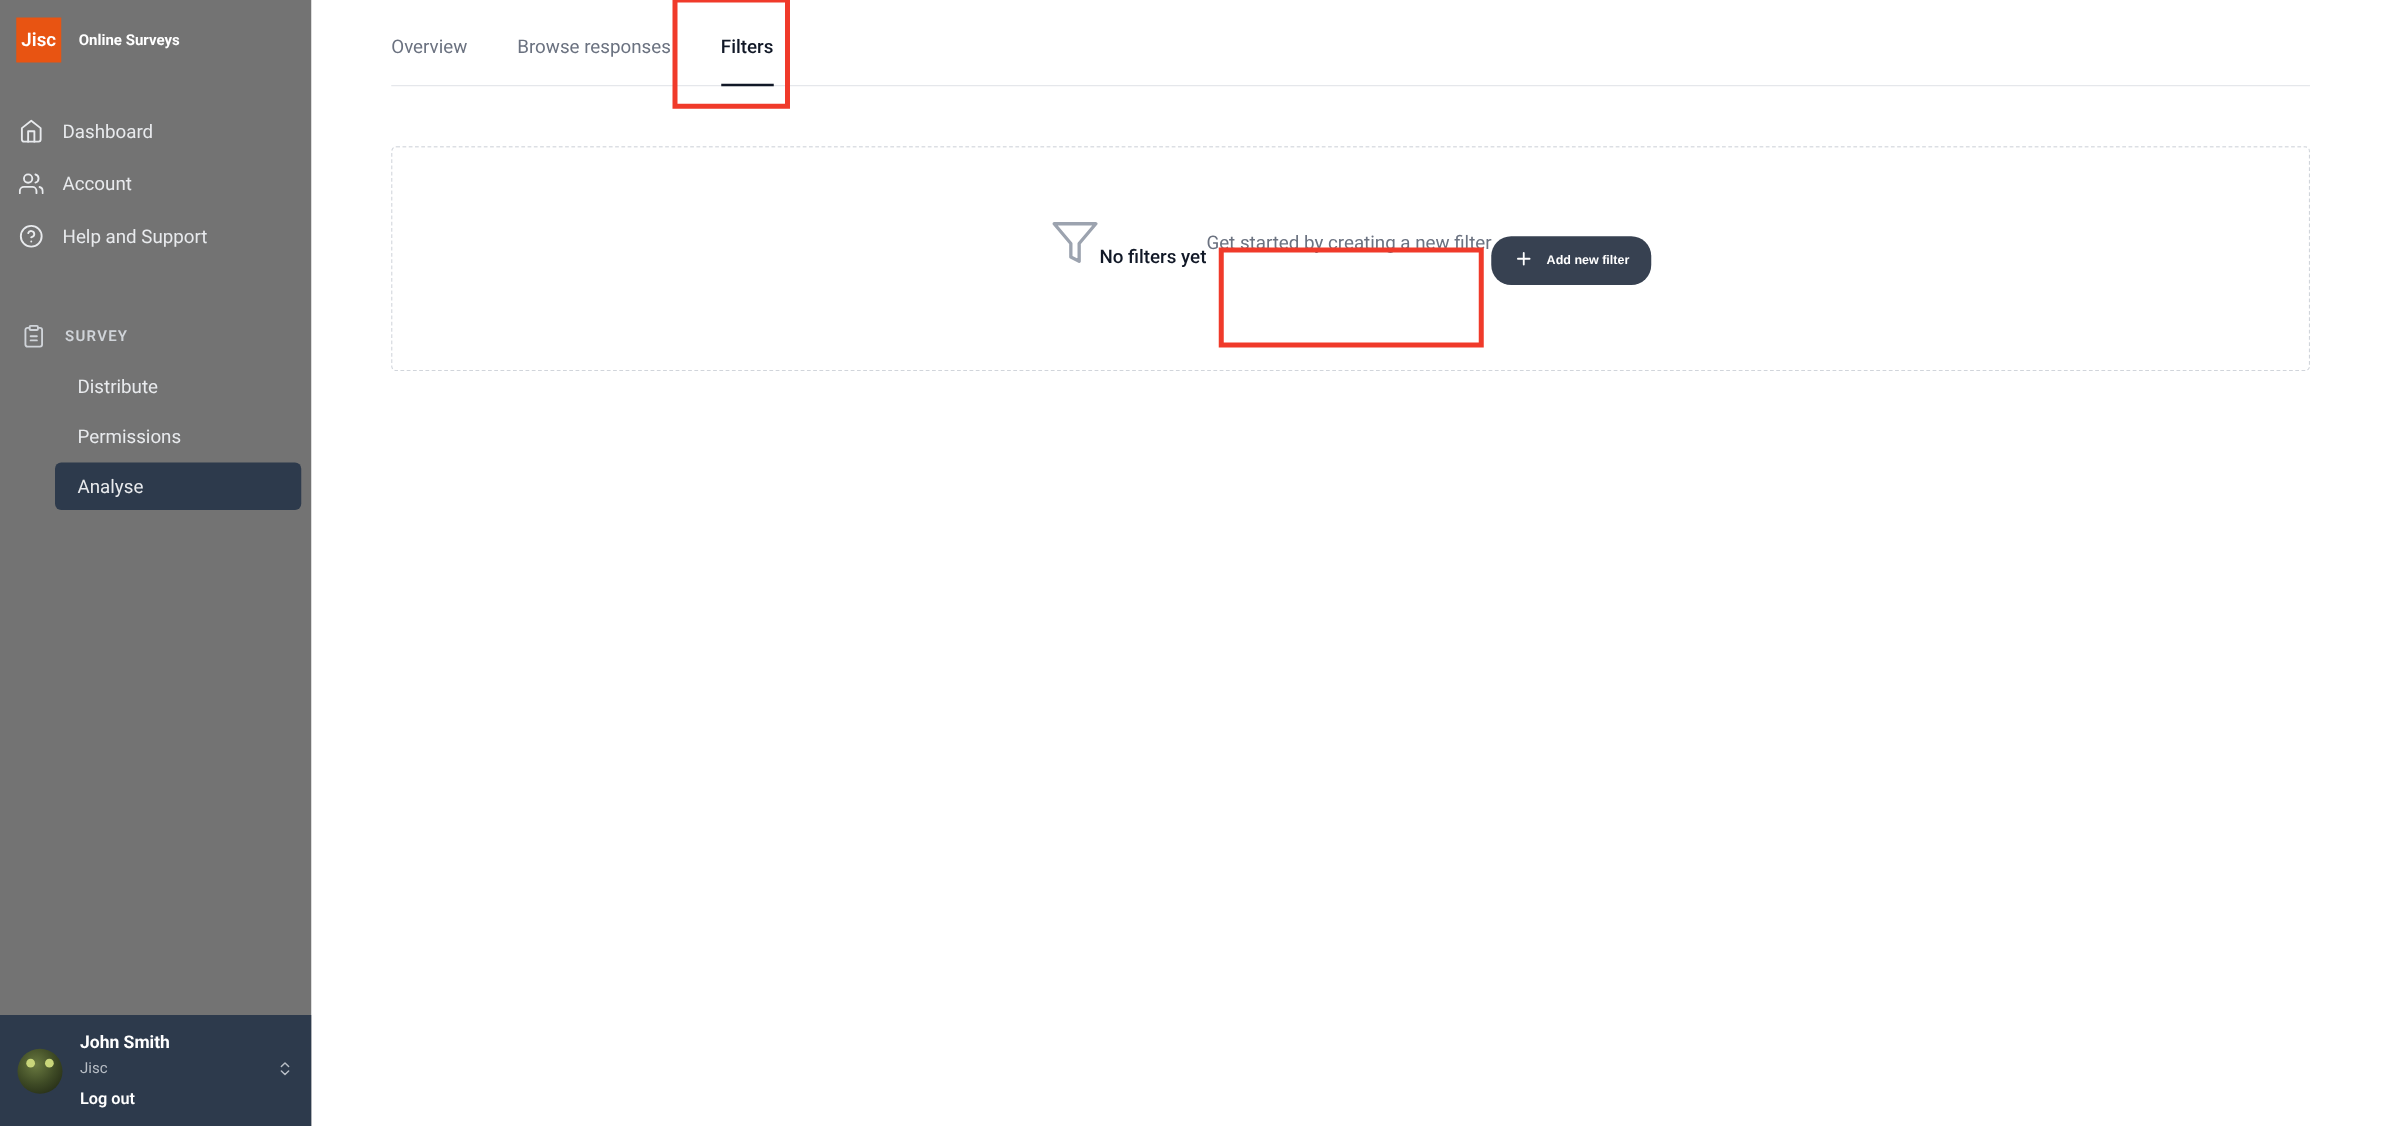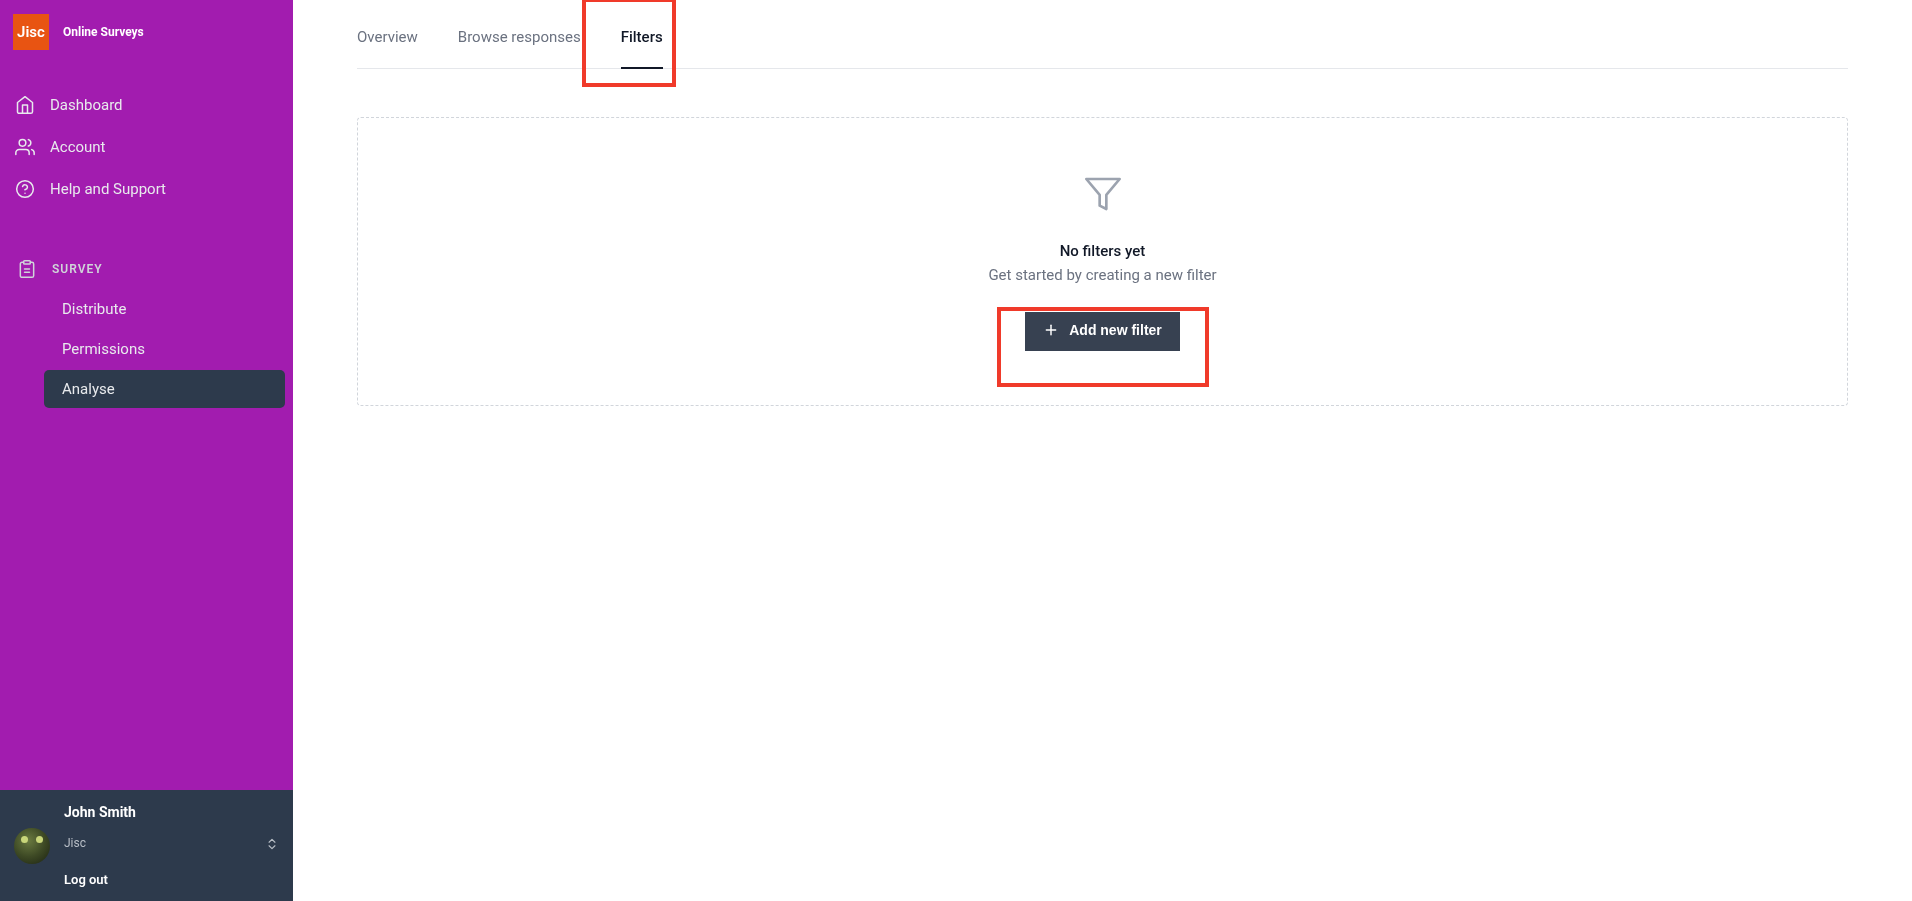--- a/index.html
+++ b/index.html
@@ -8,22 +8,22 @@
       box-sizing: border-box;
     }
     body {
       font-family: -apple-system, BlinkMacSystemFont, "Segoe UI", Roboto, "Helvetica Neue", Arial, sans-serif;
       display: flex;
       height: 100vh;
       overflow: hidden;
       background: #fff;
     }
     .sidebar {
-      width: 293px;
-      background: #a21caf;
+      width: 249px;
+      background: #737373;
       color: #fff;
       display: flex;
       flex-direction: column;
       flex-shrink: 0;
     }
     .sidebar-header {
       display: flex;
       align-items: center;
       padding: 14px 16px 14px 13px;
       gap: 14px;
@@ -126,21 +126,21 @@
       top: 8px;
       right: 7px;
       width: 7px;
       height: 7px;
       background: #c9d67a;
       border-radius: 50%;
     }
     .user-info {
       display: flex;
       flex-direction: column;
-      gap: 16px;
+      gap: 5px;
       flex: 1;
     }
     .user-name {
       font-size: 14px;
       font-weight: 700;
       color: #fff;
     }
     .user-org {
       font-size: 12px;
       color: #b8bec6;
@@ -195,21 +195,21 @@
       width: 94px;
       left: 225px;
       pointer-events: none;
     }
     .empty-box {
       margin-top: 48px;
       border: 1px dashed #d1d5db;
       border-radius: 4px;
       padding: 56px 20px 54px;
       display: flex;
-      flex-direction: column;
+      flex-direction: row;
       align-items: center;
       justify-content: center;
       position: relative;
     }
     .filter-big-icon {
       color: #9ca3af;
       margin-bottom: 24px;
     }
     .empty-title {
       font-size: 15px;
@@ -220,26 +220,26 @@
     .empty-sub {
       font-size: 15px;
       color: #6b7280;
       margin-bottom: 28px;
     }
     .add-filter-btn {
       background: #374151;
       color: #fff;
       border: none;
       padding: 10px 18px;
-      border-radius: 0;
-      font-size: 14px;
+      border-radius: 16px;
+      font-size: 10px;
       font-weight: 600;
       cursor: pointer;
       display: flex;
-      align-items: flex-start;
+      align-items: center;
       gap: 10px;
     }
     .highlight-button {
       position: absolute;
       border: 4px solid #f03a2a;
       width: 212px;
       height: 80px;
       bottom: 18px;
       pointer-events: none;
     }

